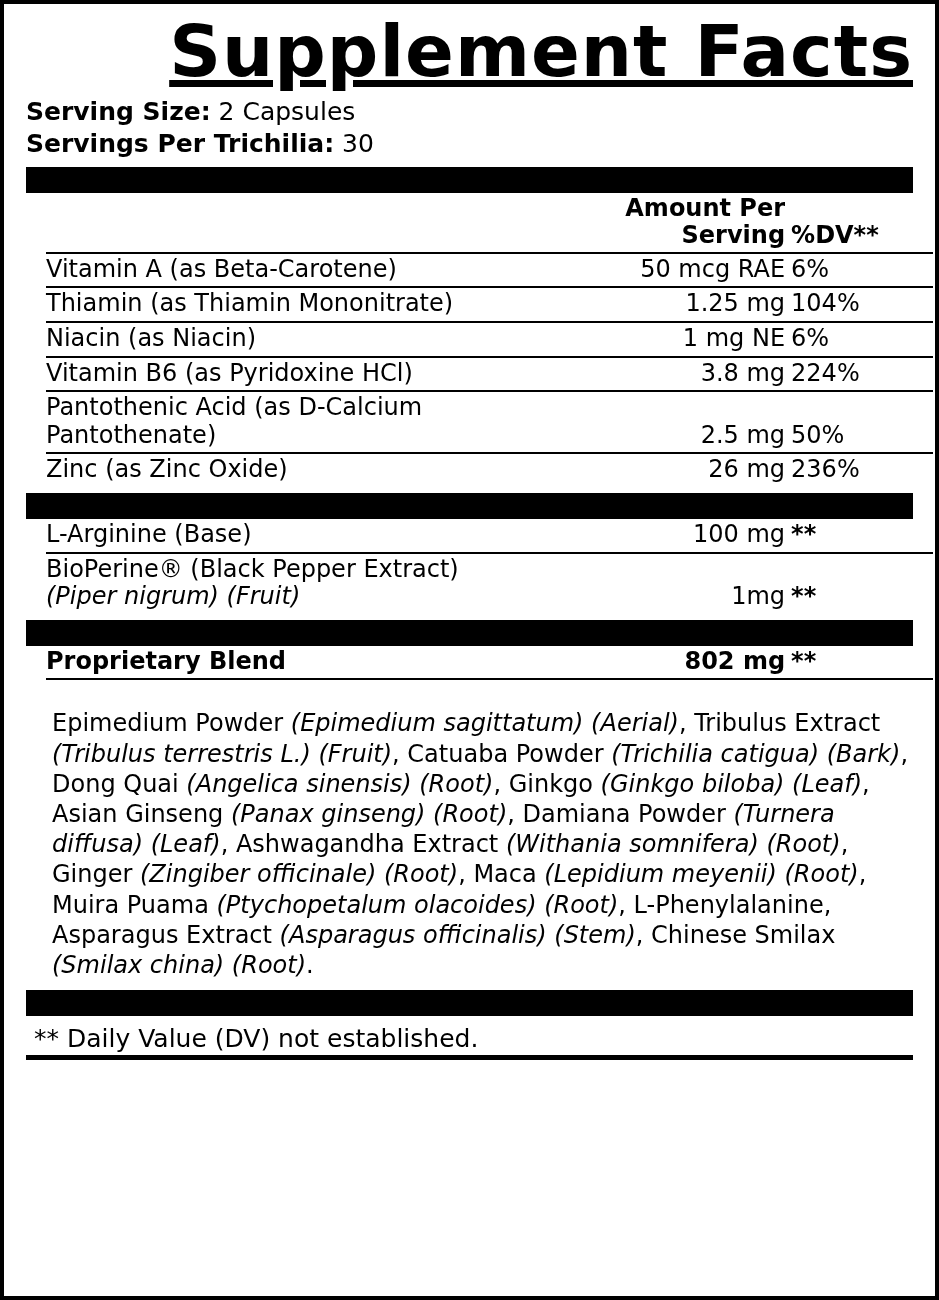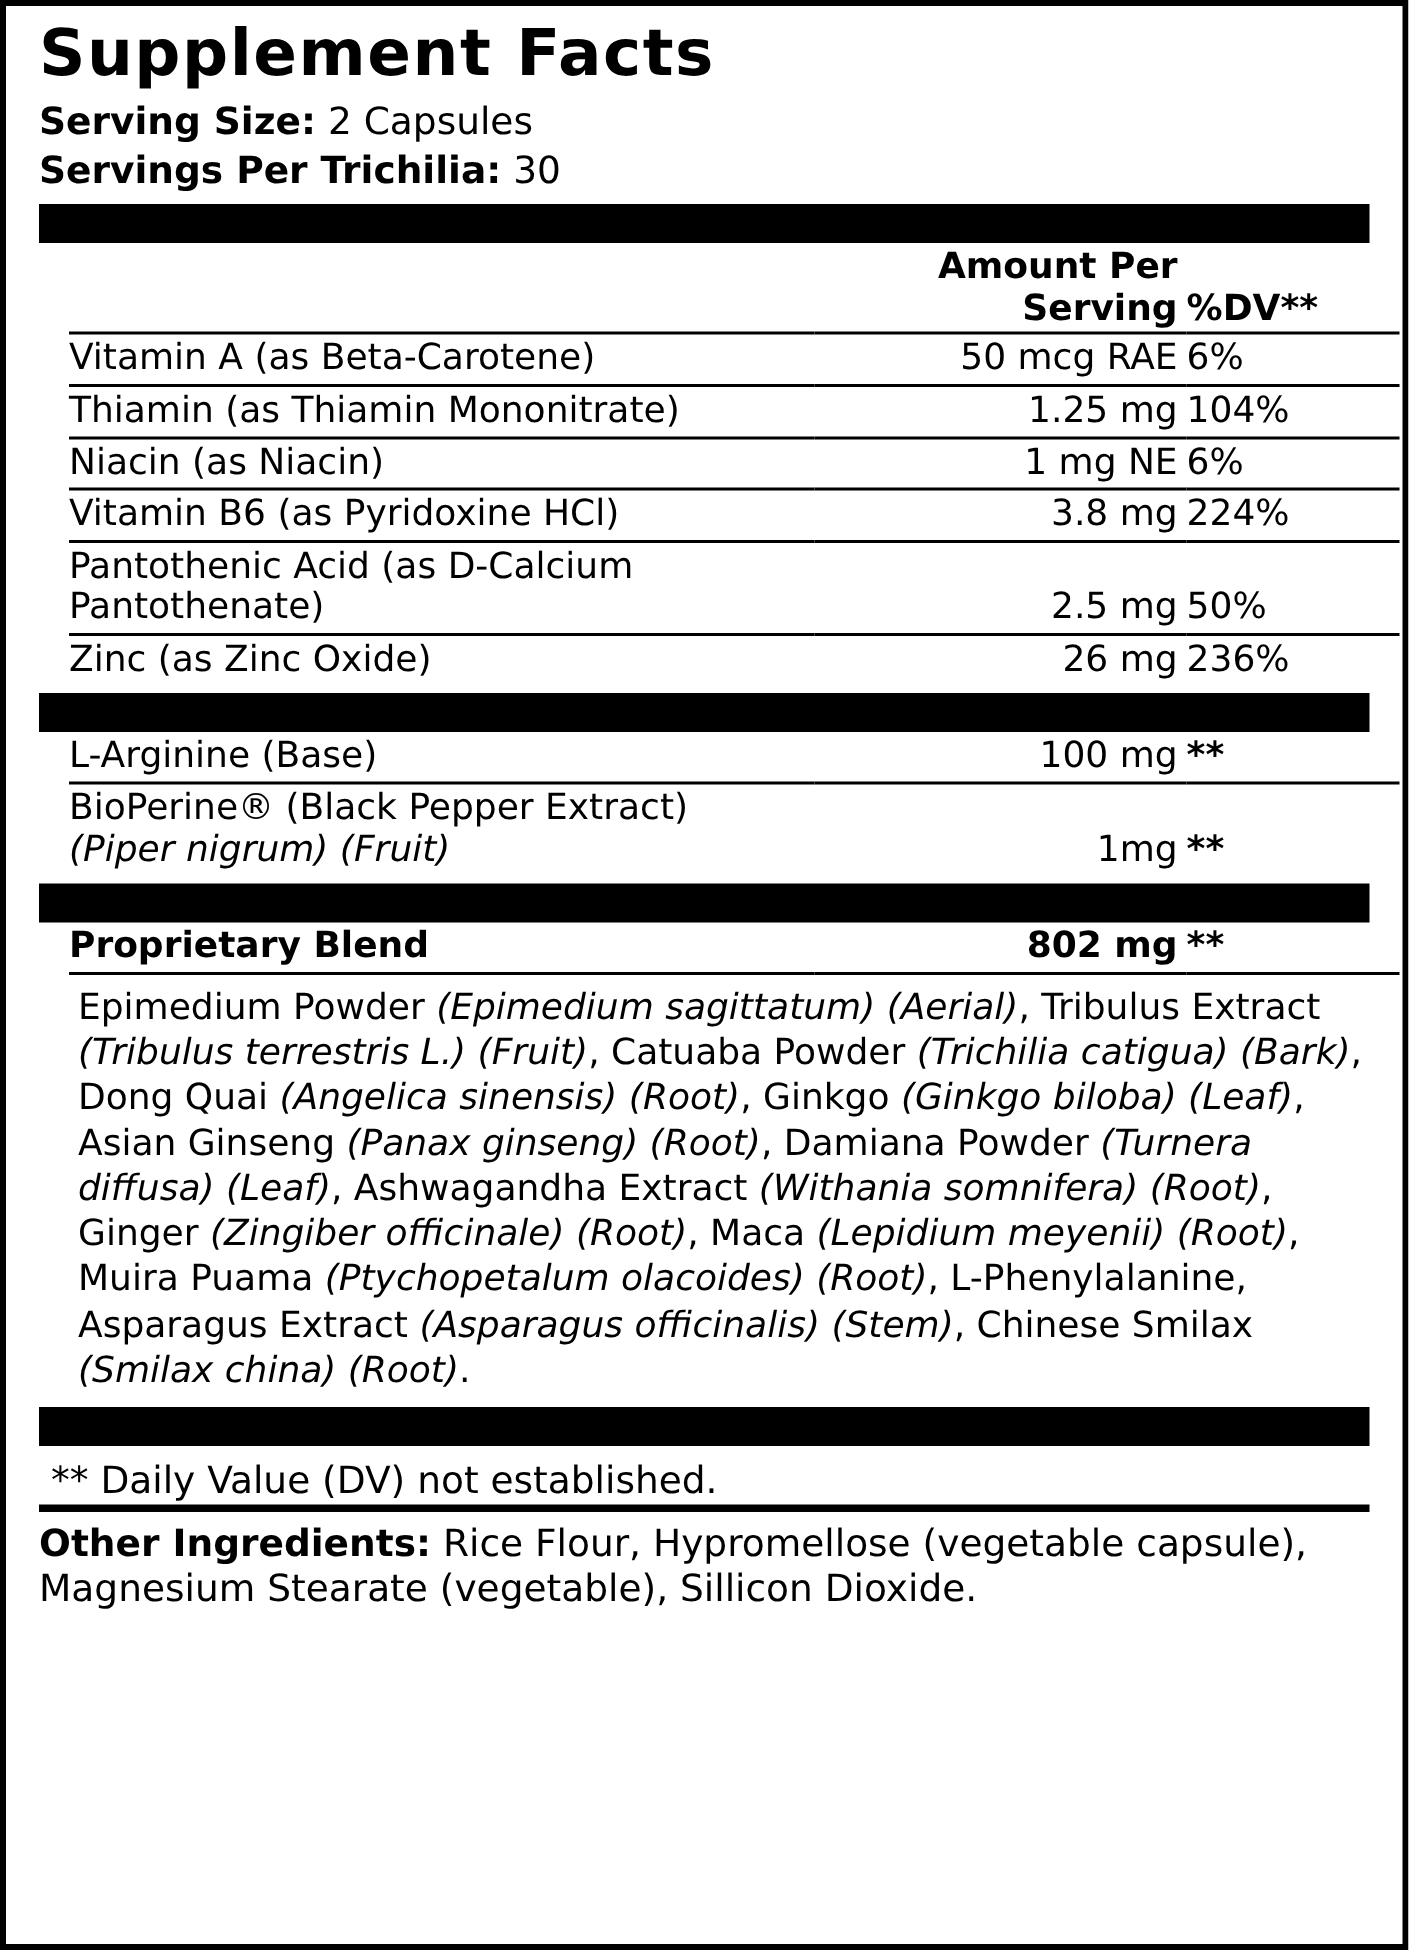--- a/index.html
+++ b/index.html
@@ -15,27 +15,28 @@
   .panel {
     width: 939px;
     height: 1300px;
     background: #ffffff;
     border: 4px solid #000000;
     padding: 8px 22px 6px 22px;
     position: relative;
     overflow: hidden;
   }
   .title {
-    font-size: 43px;
+    font-size: 72px;
     font-weight: bold;
     letter-spacing: 1px;
-    text-align: left;
+    text-align: right;
     line-height: 1.05;
     margin: 2px 0 6px 0;
     font-family: "DejaVu Sans", "Liberation Sans", sans-serif;
+    text-decoration: underline;
   }
   .serving-line {
     font-size: 25px;
     line-height: 1.30;
     white-space: nowrap;
   }
   .serving-line b { font-weight: bold; }
 
   .bar-thick {
     height: 26px;
@@ -72,20 +73,21 @@
 
   .blend-name { font-weight: bold; font-size: 25px; }
   .blend-amt  { font-weight: bold; font-size: 25px; }
   .dvstar { font-weight: bold; font-size: 20px; vertical-align: bottom; }
 
   .ingredients {
     font-size: 24px;
     line-height: 1.26;
     padding: 6px 0 4px 26px;
     text-align: left;
+    margin-top: 22px;
   }
   .ingredients i { font-style: italic; }
 
   .footnote {
     font-size: 25px;
     padding: 8px 0 2px 8px;
   }
   .other {
     font-size: 25px;
     line-height: 1.20;
@@ -189,18 +191,14 @@
   <div class="ingredients">
     Epimedium Powder <i>(Epimedium sagittatum) (Aerial)</i>, Tribulus Extract <i>(Tribulus terrestris L.) (Fruit)</i>, Catuaba Powder <i>(Trichilia catigua) (Bark)</i>, Dong Quai <i>(Angelica sinensis) (Root)</i>, Ginkgo <i>(Ginkgo biloba) (Leaf)</i>, Asian Ginseng <i>(Panax ginseng) (Root)</i>, Damiana Powder <i>(Turnera diffusa) (Leaf)</i>, Ashwagandha Extract <i>(Withania somnifera) (Root)</i>, Ginger <i>(Zingiber officinale) (Root)</i>, Maca <i>(Lepidium meyenii) (Root)</i>, Muira Puama <i>(Ptychopetalum olacoides) (Root)</i>, L-Phenylalanine, Asparagus Extract <i>(Asparagus officinalis) (Stem)</i>, Chinese Smilax <i>(Smilax china) (Root)</i>.
   </div>
 
   <div class="bar-thick"></div>
 
   <div class="footnote">** Daily Value (DV) not established.</div>
 
   <div class="bar-thin"></div>
 
-  <div class="other">
-    <b>Other Ingredients:</b>
-    <span>Rice Flour, Hypromellose (vegetable capsule), Magnesium Stearate (vegetable), Sillicon Dioxide.</span>
-  </div>
 
 </div>
 
 </body></html>

